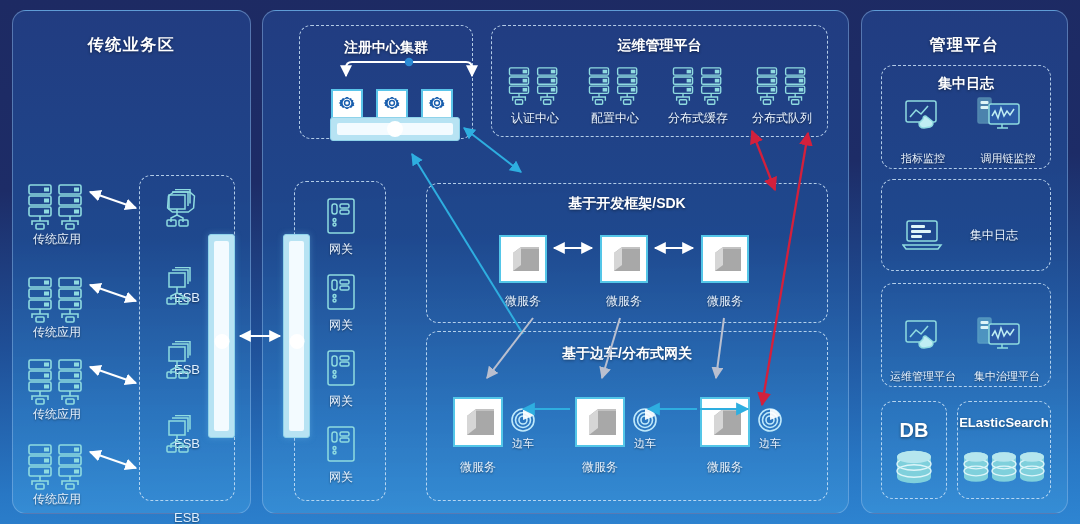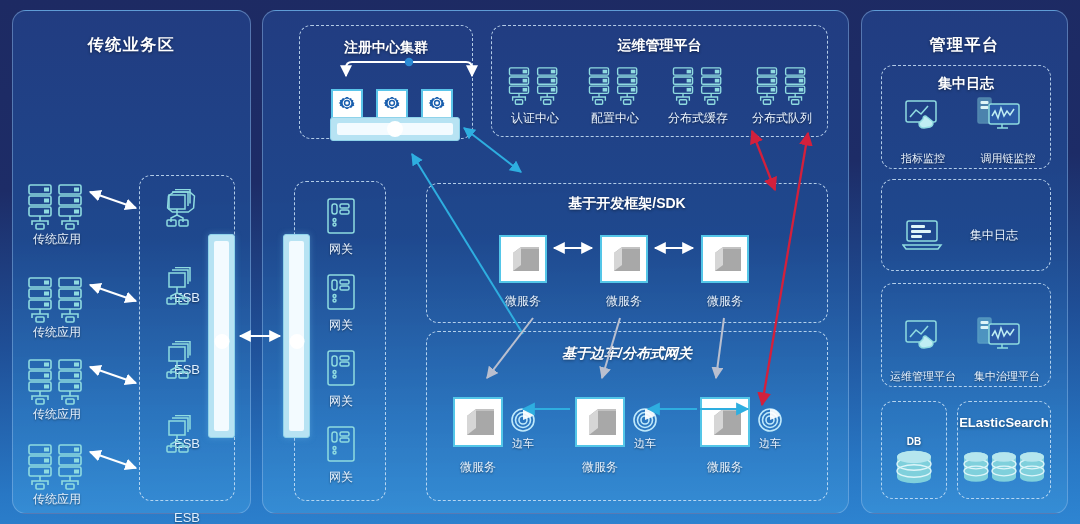--- a/index.html
+++ b/index.html
@@ -496,21 +496,21 @@
         <svg width="48" height="48" viewBox="0 0 48 48">
           <polygon points="12,16 20,10 38,10 38,34 12,34" fill="#a8a8a8"></polygon>
           <polygon points="12,16 20,10 20,28 12,34" fill="#d6d6d6"></polygon>
           <polygon points="20,10 38,10 38,12 20,12" fill="#c2c2c2"></polygon>
         </svg>
       </span>
     </div>
     <div class="lbl" style="left:424px; top:282px; width:76px;">微服务</div>
 
     <div class="dbox" style="left:163px; top:320px; width:402px; height:170px;"></div>
-    <div class="dbox-title" style="left:163px; top:334px; width:402px;font-style:italic;">基于边车/分布式网关</div>
+    <div class="dbox-title" style="left:163px; top:334px; width:402px;">基于边车/分布式网关</div>
 
     <div class="ms-tile" style="left:190px; top:386px; width:50px; height:50px;">
       <span>
         <svg width="50" height="50" viewBox="0 0 50 50">
           <polygon points="12,17 21,10 39,10 39,36 12,36" fill="#a8a8a8"></polygon>
           <polygon points="12,17 21,10 21,29 12,36" fill="#d6d6d6"></polygon>
           <polygon points="21,10 39,10 39,12 21,12" fill="#c2c2c2"></polygon>
         </svg>
       </span>
     </div>
@@ -649,21 +649,21 @@
         <rect x="4.5" y="9" width="8" height="3" rx="1" fill="#dff5f8" stroke="none"></rect>
         <rect x="13" y="7" width="30" height="20" rx="2" fill="#2a5aa6"></rect>
         <path d="M16 19 l3 -5 l3 7 l3 -10 l3 8 l3 -5 l3 4 l4 -6" stroke="#bfeef3" stroke-width="1.5" fill="none"></path>
         <path d="M26 27 v4 M21 31 h11"></path>
       </g>
         </svg>
     </div>
     <div class="lbl lbl-sm" style="left:98px; top:358px; width:94px;">集中治理平台</div>
 
     <div class="dbox" style="left:19px; top:390px; width:66px; height:98px;"></div>
-    <div class="dbox-title" style="left:19px; top:425px; width:66px; font-size:10px;text-align:center;">DB</div>
+    <div class="dbox-title" style="left:19px; top:408px; width:66px; font-size:20px;text-align:center;">DB</div>
     <div class="cyl" style="left:33px; top:438px;">
       <svg width="38" height="40" viewBox="0 0 38 40">
         <ellipse cx="19" cy="8" rx="17" ry="6.2" fill="#9fdde6"></ellipse>
         <path d="M2 8 v20 a17 6.2 0 0 0 34 0 V8 z" fill="#7fd0dc"></path>
         <ellipse cx="19" cy="15" rx="17" ry="6.2" fill="none" stroke="#ddf5f9" stroke-width="1.4"></ellipse>
         <ellipse cx="19" cy="22" rx="17" ry="6.2" fill="none" stroke="#ddf5f9" stroke-width="1.4"></ellipse>
         <ellipse cx="19" cy="8" rx="17" ry="6.2" fill="#b5e6ee"></ellipse>
       </svg>
     </div>
 

